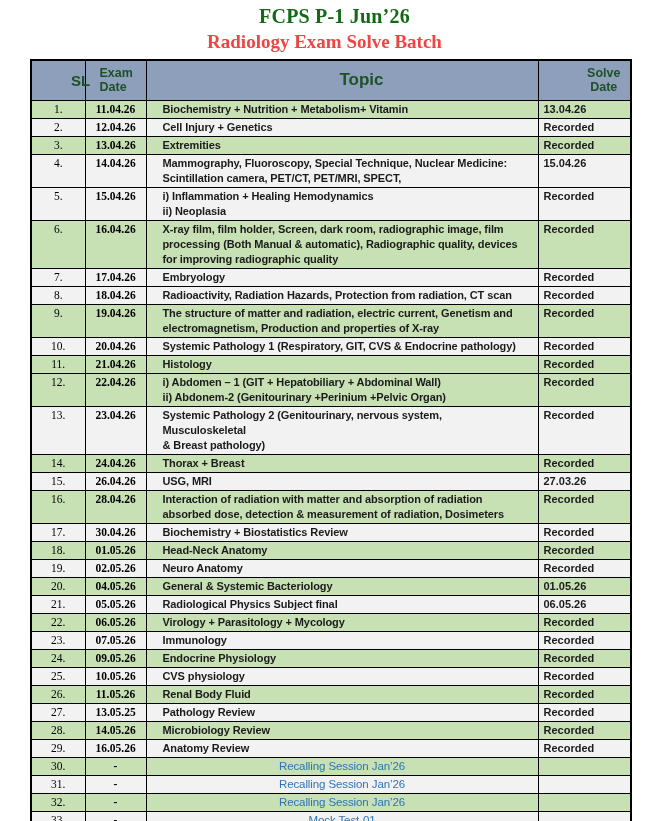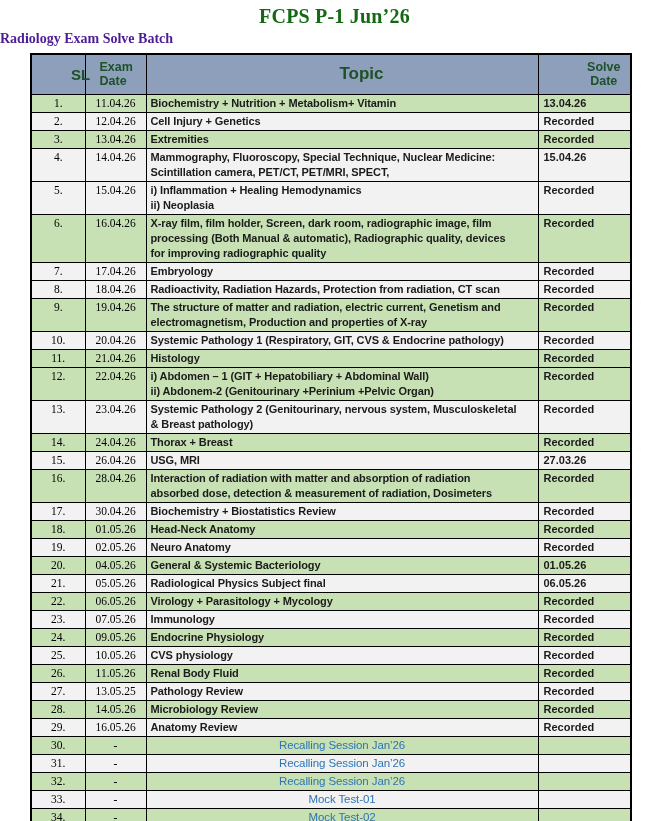--- a/index.html
+++ b/index.html
@@ -9,22 +9,22 @@
     font-family: "Liberation Sans", sans-serif;
   }
   .serif { font-family: "Liberation Serif", serif; }
   .page { width: 649px; padding-top: 5px; }
 
   .title {
     text-align: center; font-weight: bold; font-size: 20px;
     color: #156915; letter-spacing: 0.2px; margin-left: 20px;
   }
   .subtitle {
-    text-align: left; font-weight: bold; font-size: 14px;
-    color: #4c1d95; margin-top: 3px; margin-bottom: 6px;
+    text-align: center; font-weight: bold; font-size: 19px;
+    color: #ef4444; margin-top: 3px; margin-bottom: 6px;
   }
 
   table {
     border-collapse: collapse; table-layout: fixed;
     margin-left: 30px; width: 600px;
     border: 2px solid #000;
   }
   th, td { border: 1px solid #000; vertical-align: top; }
   thead th {
     background: #8E9FBC; color: #1E5128; font-weight: bold;
@@ -34,24 +34,24 @@
   .col-sl    { width: 54px;  font-size: 15px; }
   .col-exam  { width: 61px;  font-size: 12.5px; text-align: left; padding-left: 14px; }
   .col-topic { width: 392px; font-size: 17px; margin-left: 24px; }
   .col-solve { width: 93px;  font-size: 12.5px; }
 
   tbody td { line-height: 15px; padding: 1px 0; }
   tbody tr.green td { background: #C7E0B4; }
   tbody tr.white td { background: #F2F2F2; }
 
   td.sl   { text-align: center; font-family: "Liberation Serif", serif; font-size: 11.5px; color: #000; }
-  td.exam { text-align: center; font-family: "Liberation Serif", serif; font-size: 11.5px; color: #000; }
+  td.exam { text-align: center; font-family: "Liberation Serif", serif; font-size: 11.5px; color: #000; font-weight: bold; }
   td.topic {
     font-weight: bold; font-size: 11px; color: #1b1b1b;
-    padding: 1px 4px; white-space: pre-line; letter-spacing: -0.1px;
+    padding: 1px 16px; white-space: pre-line; letter-spacing: -0.1px;
   }
   td.solve { font-weight: bold; font-size: 11px; color: #1b1b1b; padding: 1px 5px; }
   td.topic.center-blue {
     text-align: center; color: #2E74B5; font-weight: normal; font-size: 11.5px;
   }
 </style>
 </head>
 <body>
 
 <div class="page">

